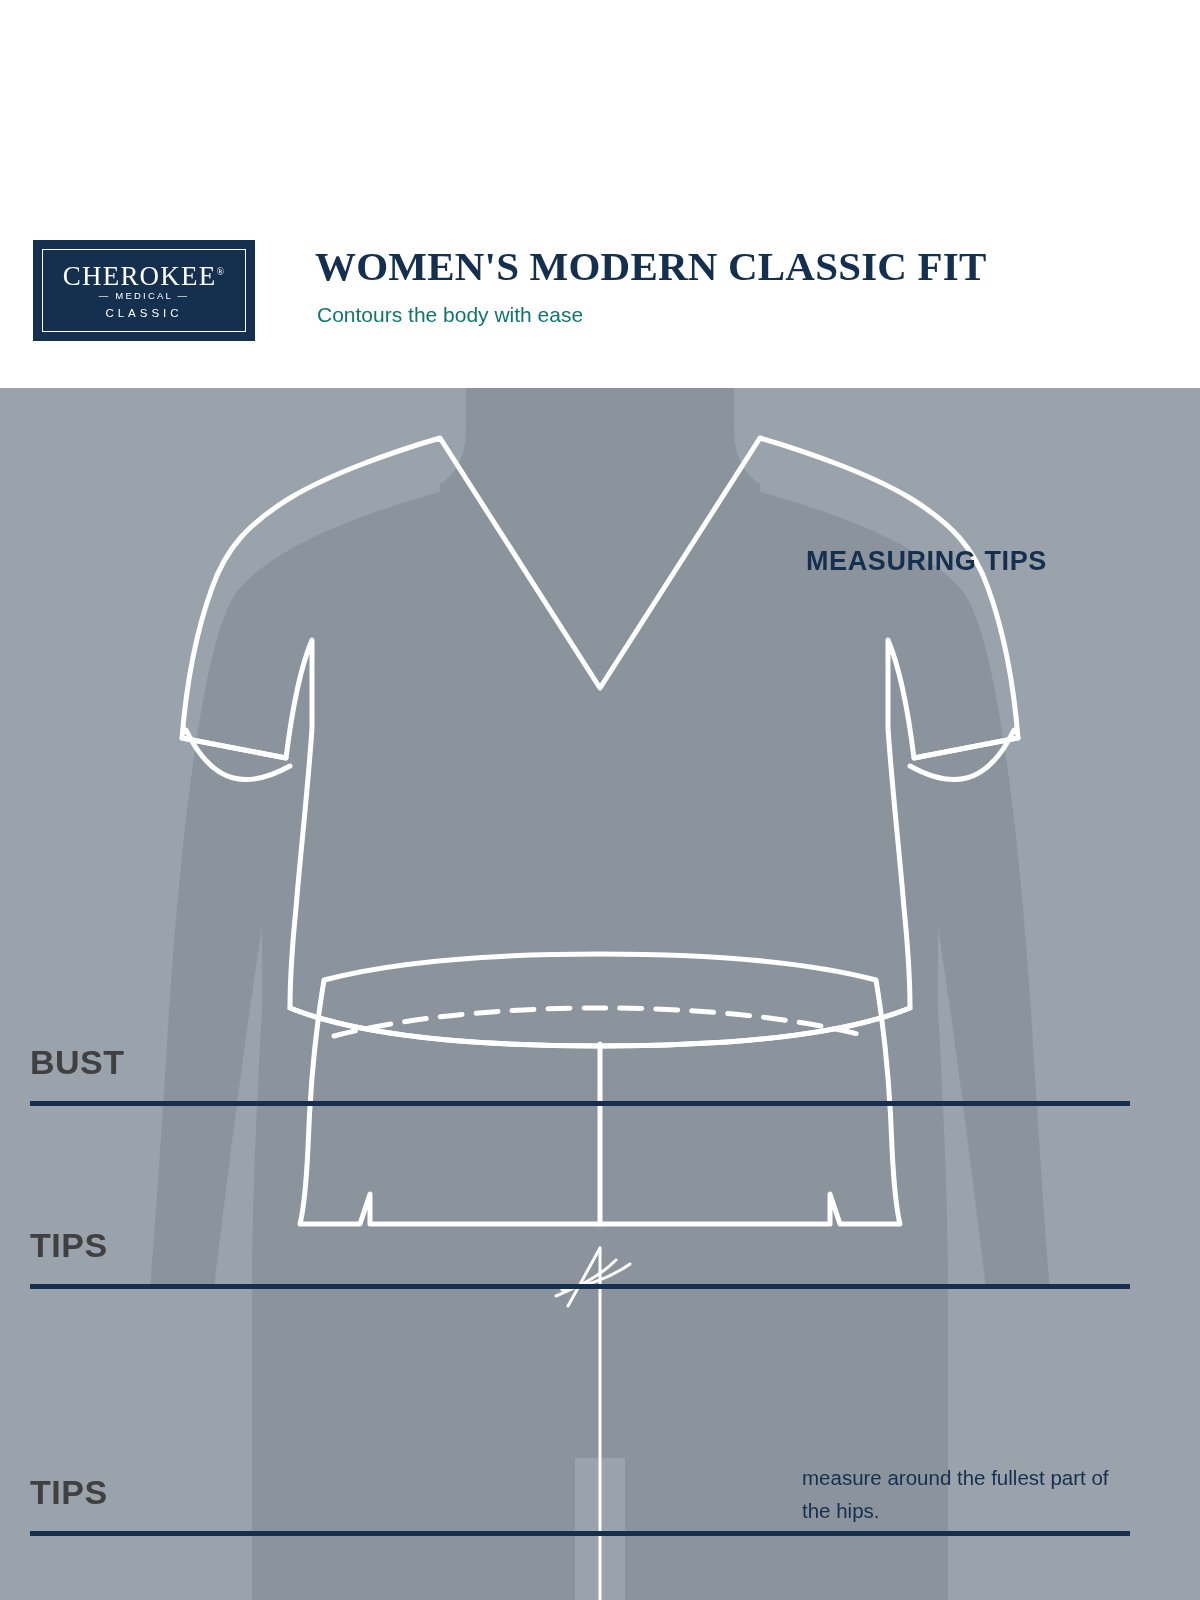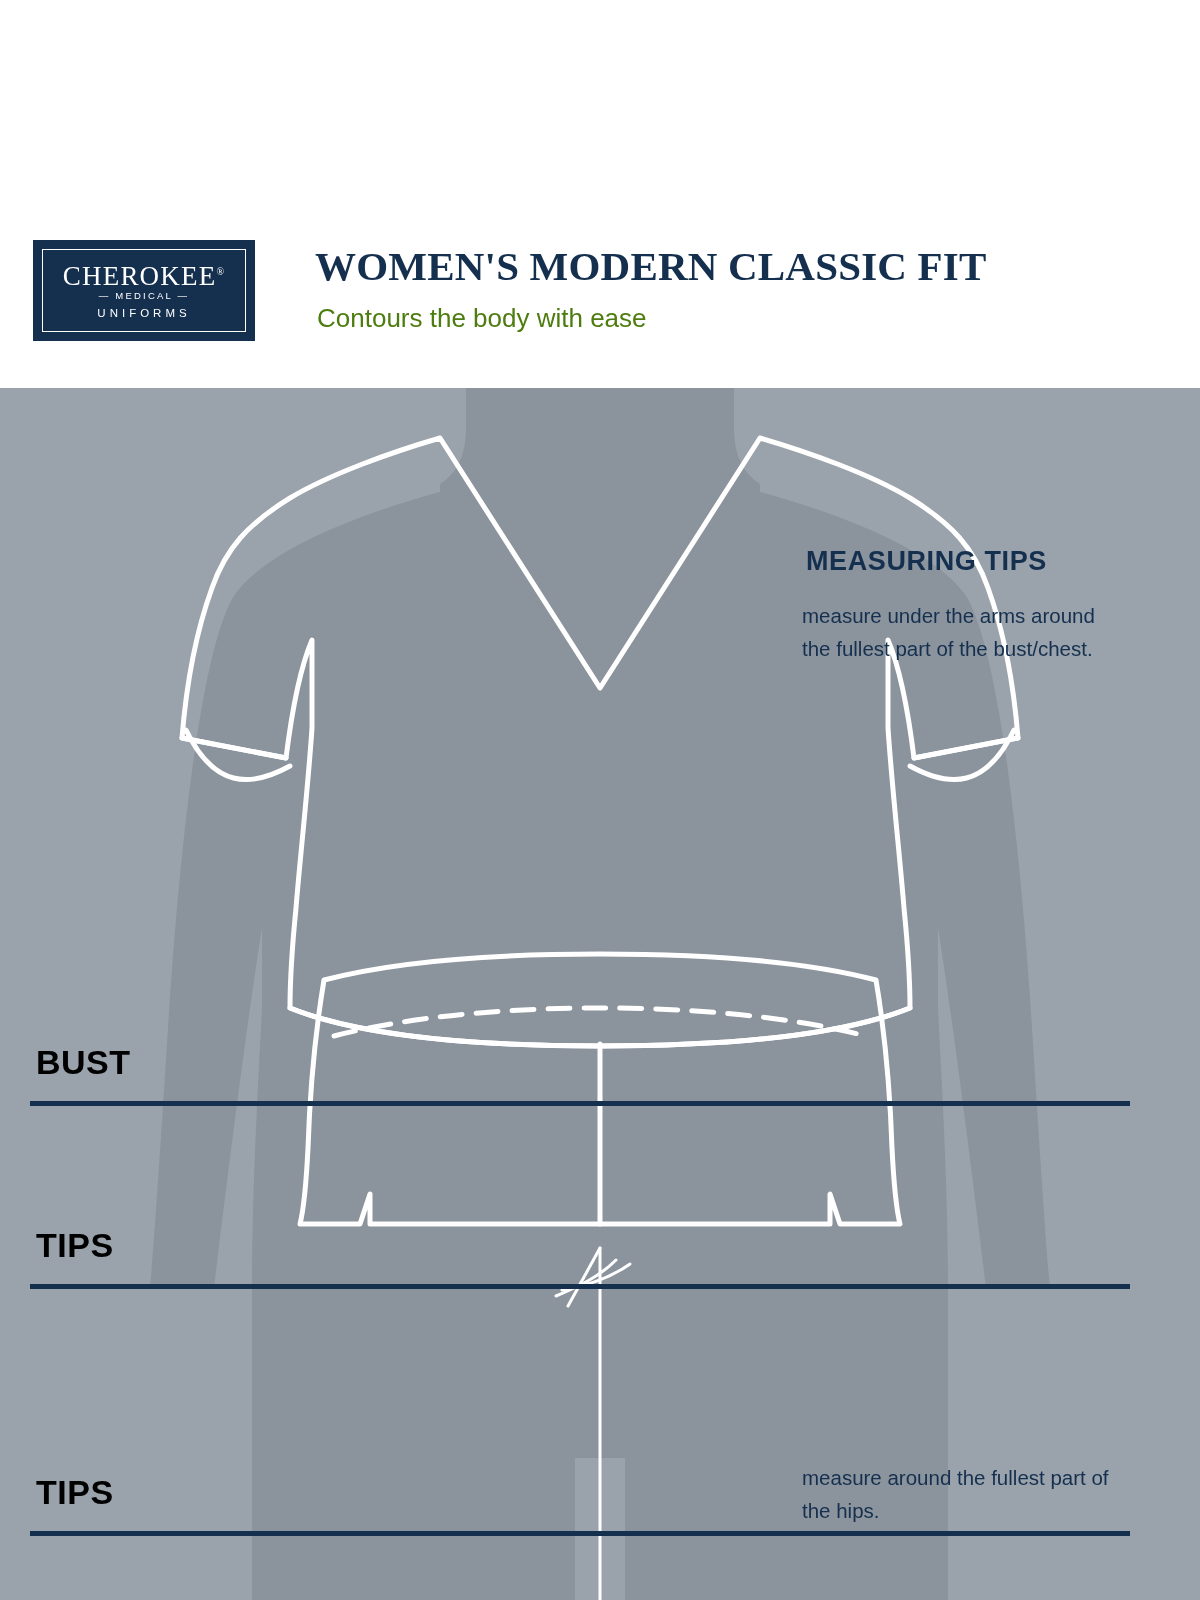--- a/index.html
+++ b/index.html
@@ -92,22 +92,22 @@
     font-size: 41px;
     font-weight: bold;
     letter-spacing: 0.2px;
     white-space: nowrap;
     font-family: Liberation Serif, serif;
   }
   .subtitle {
     position: absolute;
     left: 317px;
     top: 303px;
-    color: #4d7c0f;
-    font-size: 26px;
+    color: #0f766e;
+    font-size: 21px;
     font-weight: normal;
     white-space: nowrap;
   }
 
   
   .diagram {
     position: absolute;
     left: 0;
     top: 388px;
     width: 1200px;
@@ -126,25 +126,25 @@
   
   .meas-line {
     position: absolute;
     height: 5px;
     background: #15304f;
     left: 30px;
     width: 1100px;
   }
   .meas-label {
     position: absolute;
-    color: #000000;
+    color: #404040;
     font-size: 34px;
     font-weight: bold;
     letter-spacing: 0.5px;
-    left: 36px;
+    left: 30px;
   }
 
   
   .tips-heading {
     position: absolute;
     left: 806px;
     top: 151px;
     color: #15304f;
     font-size: 27px;
     font-weight: bold;
@@ -165,21 +165,21 @@
 <body>
 
 <div class="page">
 
   <div class="header">
 
     <div class="logo-box">
       <div class="logo-inner"></div>
       <div class="logo-text"><span>CHEROKEE</span><sup>®</sup></div>
       <div class="logo-sub1">— MEDICAL —</div>
-      <div class="logo-sub2">UNIFORMS</div>
+      <div class="logo-sub2">CLASSIC</div>
     </div>
 
     <div class="title">WOMEN'S MODERN CLASSIC FIT</div>
     <div class="subtitle">Contours the body with ease</div>
   </div>
 
   <div class="diagram">
 
     <svg class="figure-svg" viewBox="0 0 1200 1212" preserveAspectRatio="none">
 
@@ -266,21 +266,20 @@
       <g fill="none" stroke="#ffffff" stroke-width="3" stroke-linecap="round">
         <path d="M600,860 L600,1212"></path>
         <path d="M556,908 C580,898 600,888 616,872"></path>
         <path d="M562,902 C588,898 610,890 630,876"></path>
         <path d="M600,860 L568,918"></path>
       </g>
     </svg>
 
     <div class="meas-label" style="top:655px">BUST</div>
     <div class="meas-line" style="top:713px"></div>
-    <div class="tip-text" style="top:211px">measure under the arms around the fullest part of the bust/chest.</div>
 
     <div class="meas-label" style="top:838px">TIPS</div>
     <div class="meas-line" style="top:896px"></div>
 
     <div class="meas-label" style="top:1085px">TIPS</div>
     <div class="meas-line" style="top:1143px"></div>
     <div class="tip-text" style="top:1073px">measure around the fullest part of the hips.</div>
 
     <div class="tips-heading">MEASURING TIPS</div>
 

